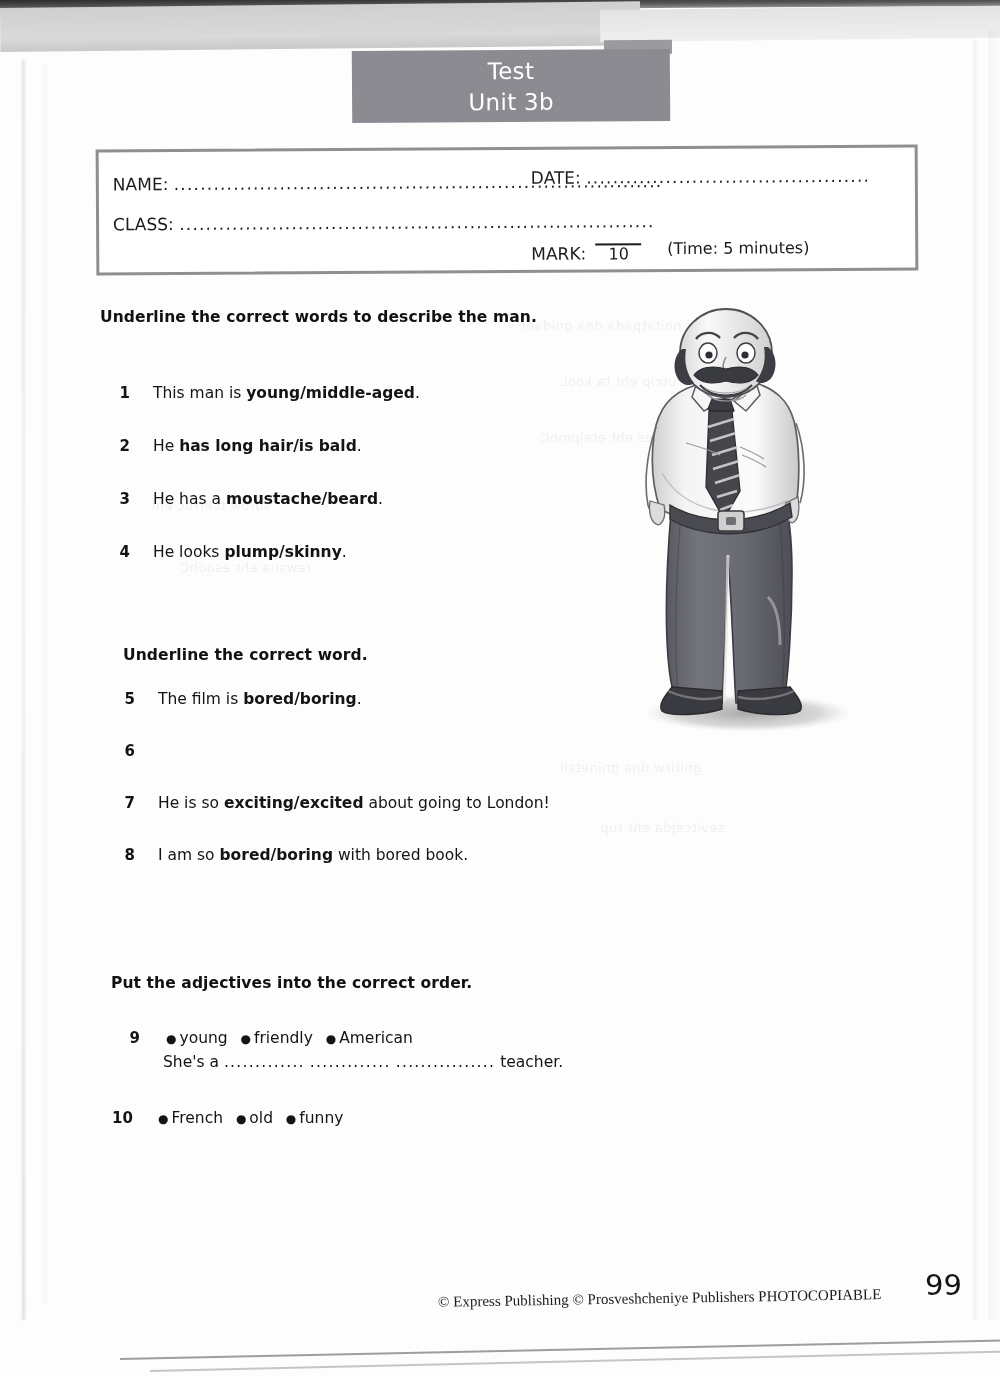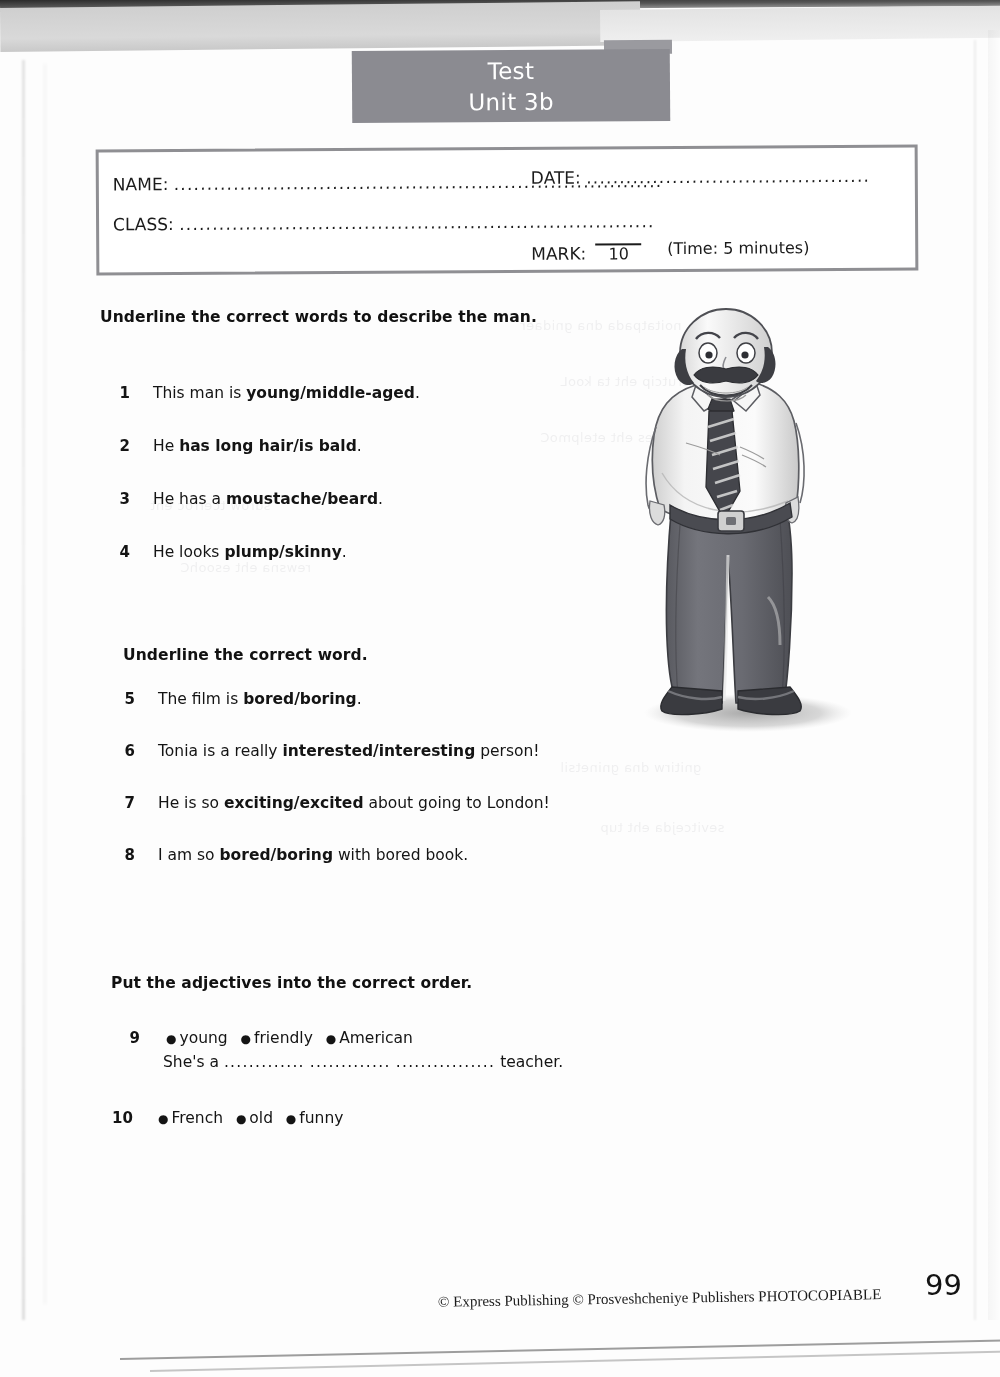--- a/index.html
+++ b/index.html
@@ -313,21 +313,20 @@
 
   <div class="ex-heading" style="left:101px; top:646px;margin-left:22px;">Underline the correct word.</div>
 
   <div class="item" style="left:115px; top:690px;">
     <span class="num">5</span>
     <span class="txt"><span>The film is </span><b>bored/boring</b><span>.</span></span>
   </div>
 
   <div class="item" style="left:115px; top:742px;">
     <span class="num">6</span>
-    <span class="txt"><span>Tonia is a really </span><b>interested/interesting</b><span> person!</span></span>
   </div>
 
   <div class="item" style="left:115px; top:794px;">
     <span class="num">7</span>
     <span class="txt"><span>He is so </span><b>exciting/excited</b><span> about going to London!</span></span>
   </div>
 
   <div class="item" style="left:115px; top:846px;">
     <span class="num">8</span>
     <span class="txt"><span>I am so </span><b>bored/boring</b><span> with bored book.</span></span>

